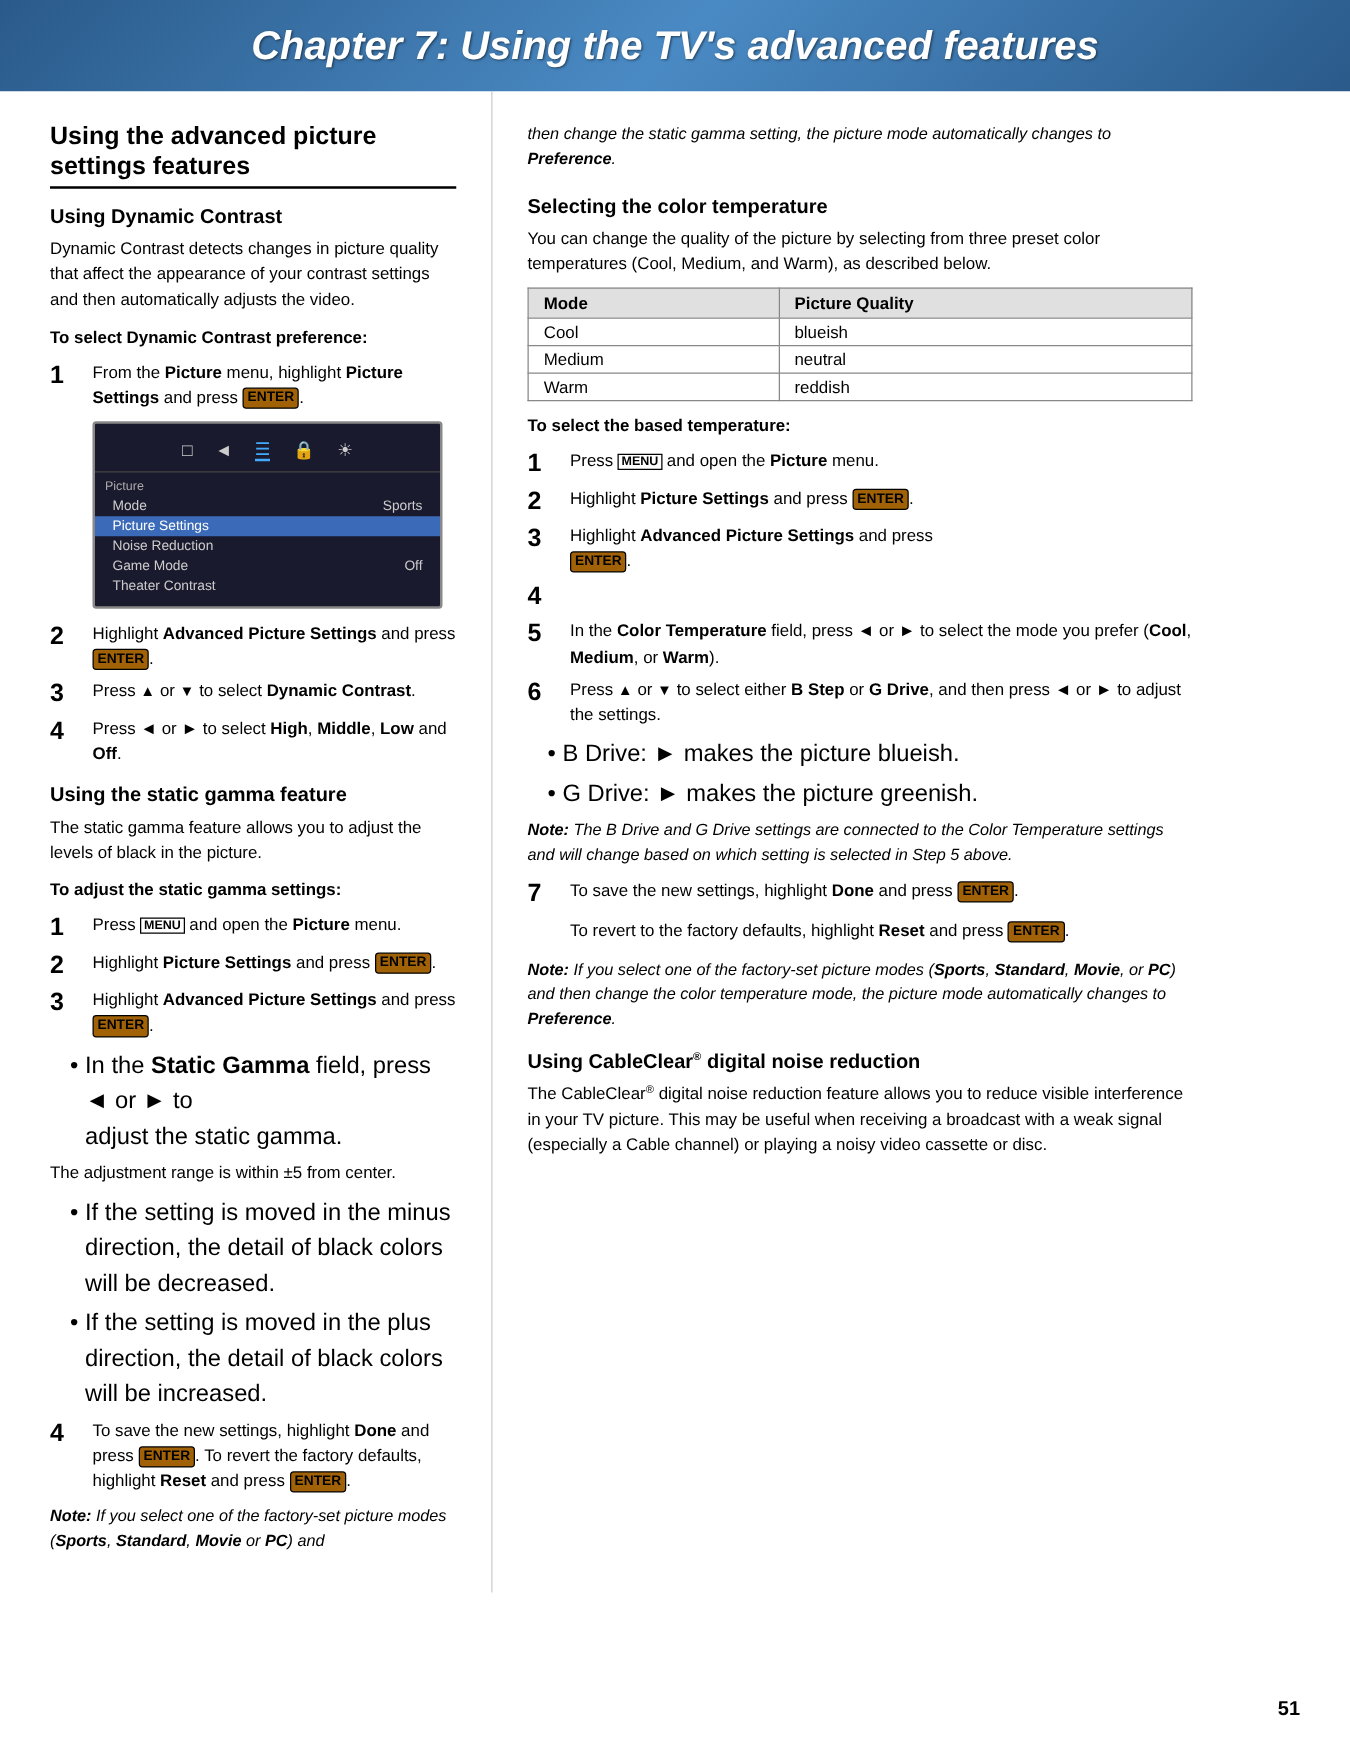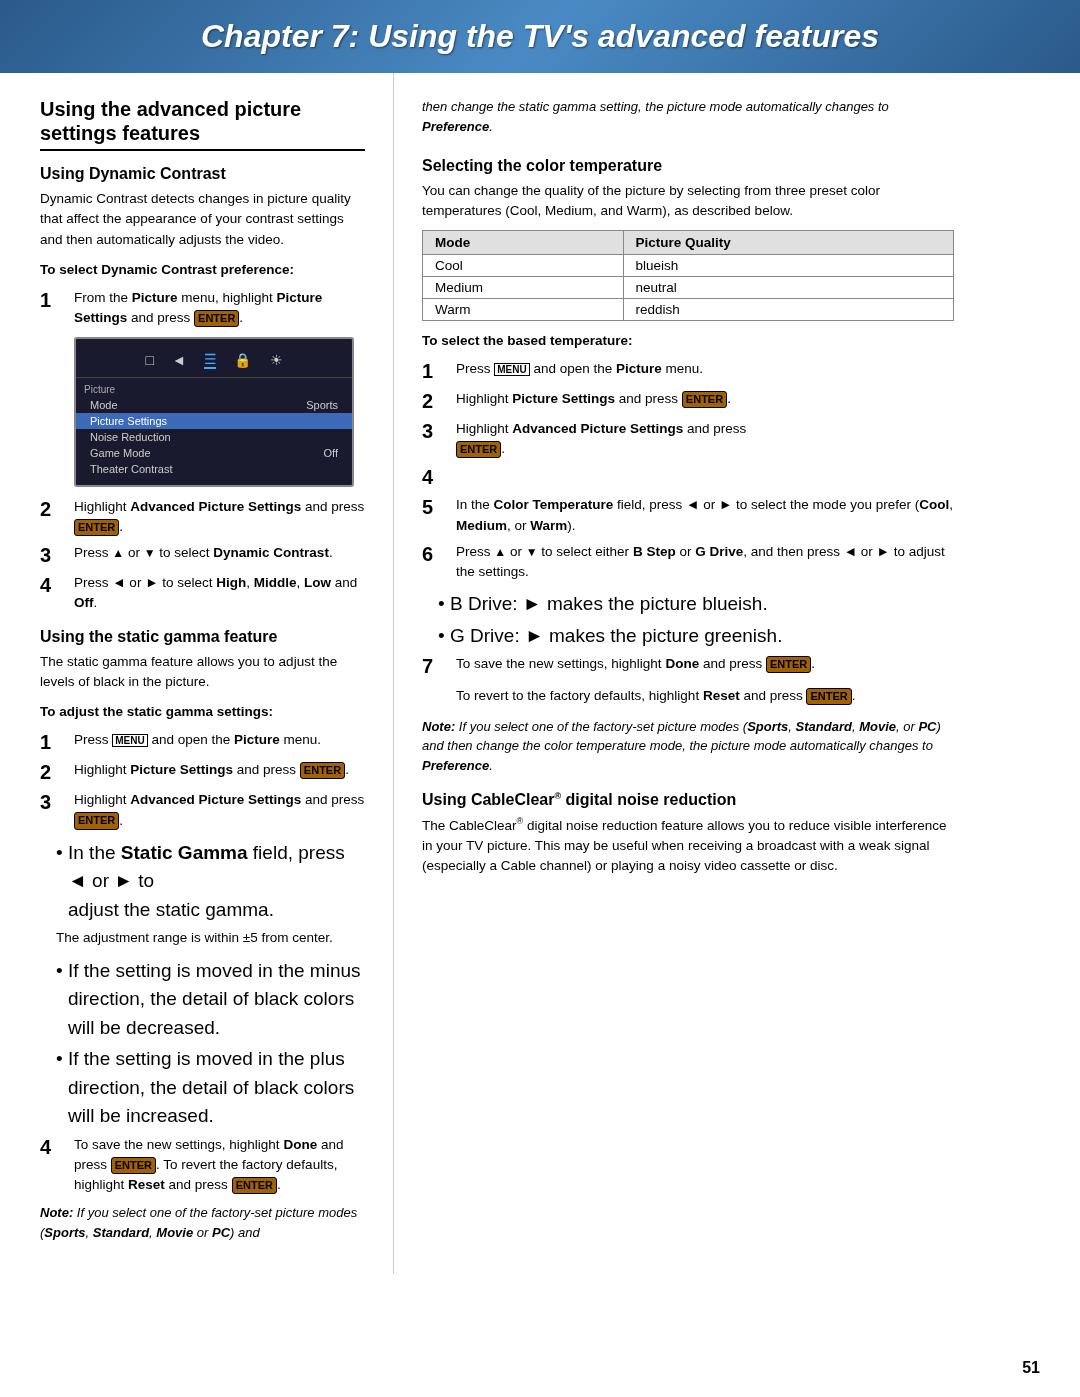--- a/index.html
+++ b/index.html
@@ -345,21 +345,21 @@
           <span class="step-content">
             Highlight <span class="inline-bold">Advanced Picture Settings</span> and press<br>
             <span class="enter-btn">ENTER</span>.
           </span>
         </li>
       </ol>
 
       <ul class="bullet-list">
         <li>In the <span class="inline-bold">Static Gamma</span> field, press ◄ or ► to<br>adjust the static gamma.</li>
       </ul>
-      <p style="margin-left:16px; font-size:13.5px;">The adjustment range is within ±5 from center.</p>
+      <p style="margin-left:0; font-size:13.5px;">The adjustment range is within ±5 from center.</p>
       <ul class="bullet-list">
         <li>If the setting is moved in the minus direction, the detail of black colors will be decreased.</li>
         <li>If the setting is moved in the plus direction, the detail of black colors will be increased.</li>
       </ul>
 
       <ol class="steps">
         <li>
           <span class="step-num">4</span>
           <span class="step-content">
             To save the new settings, highlight <span class="inline-bold">Done</span> and press <span class="enter-btn">ENTER</span>. To revert the factory defaults, highlight <span class="inline-bold">Reset</span> and press <span class="enter-btn">ENTER</span>.
@@ -448,20 +448,23 @@
             Press <span class="arrow">▲</span> or <span class="arrow">▼</span> to select either <span class="inline-bold">B Step</span> or <span class="inline-bold">G Drive</span>, and then press ◄ or ► to adjust the settings.
           </span>
         </li>
       </ol>
 
       <ul class="bullet-list">
         <li>B Drive: ► makes the picture blueish.</li>
         <li>G Drive: ► makes the picture greenish.</li>
       </ul>
 
+      <p class="note" style="margin-bottom:10px;">
+        <em><span class="inline-bold">Note:</span> The B Drive and G Drive settings are connected to the Color Temperature settings and will change based on which setting is selected in Step 5 above.</em>
+      </p>
 
       <ol class="steps">
         <li>
           <span class="step-num">7</span>
           <span class="step-content">
             To save the new settings, highlight <span class="inline-bold">Done</span> and press <span class="enter-btn">ENTER</span>.
           </span>
         </li>
       </ol>
 

